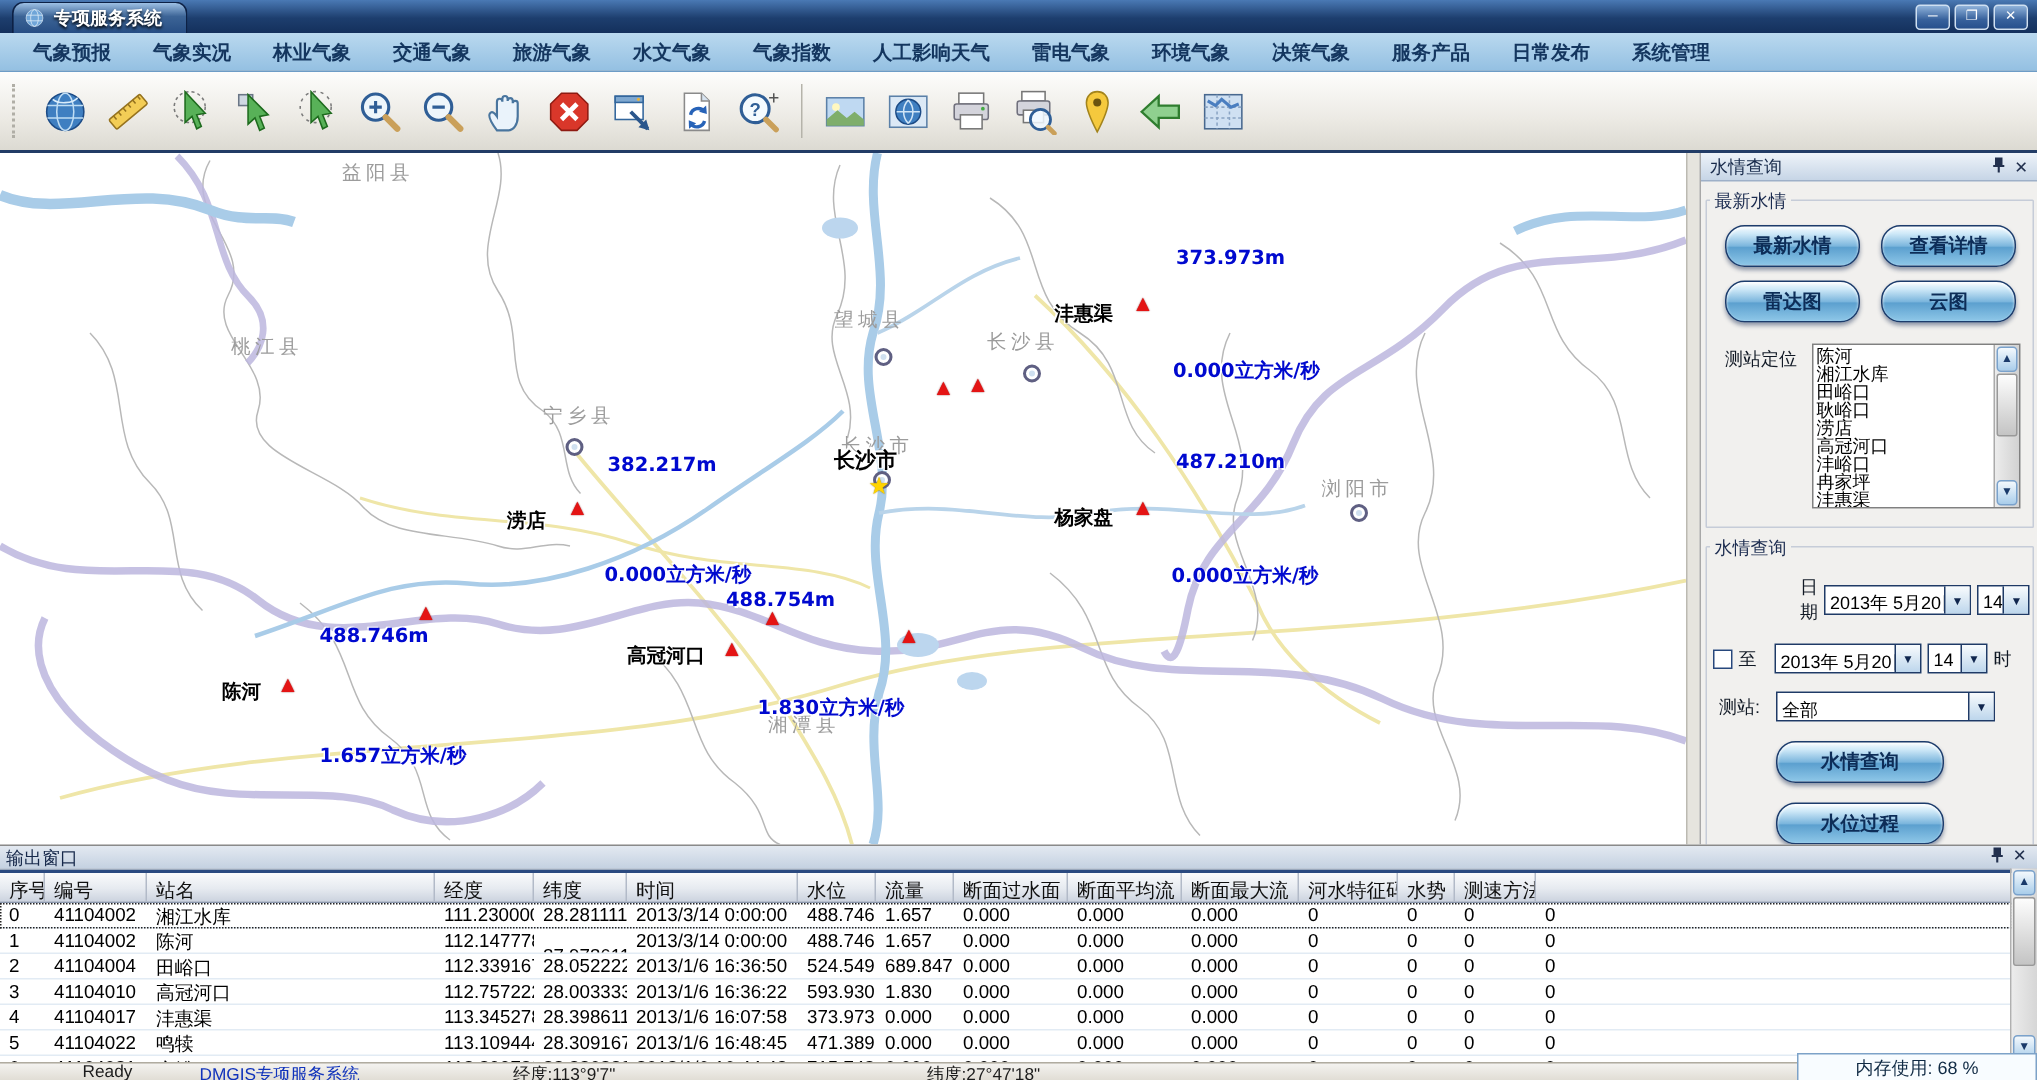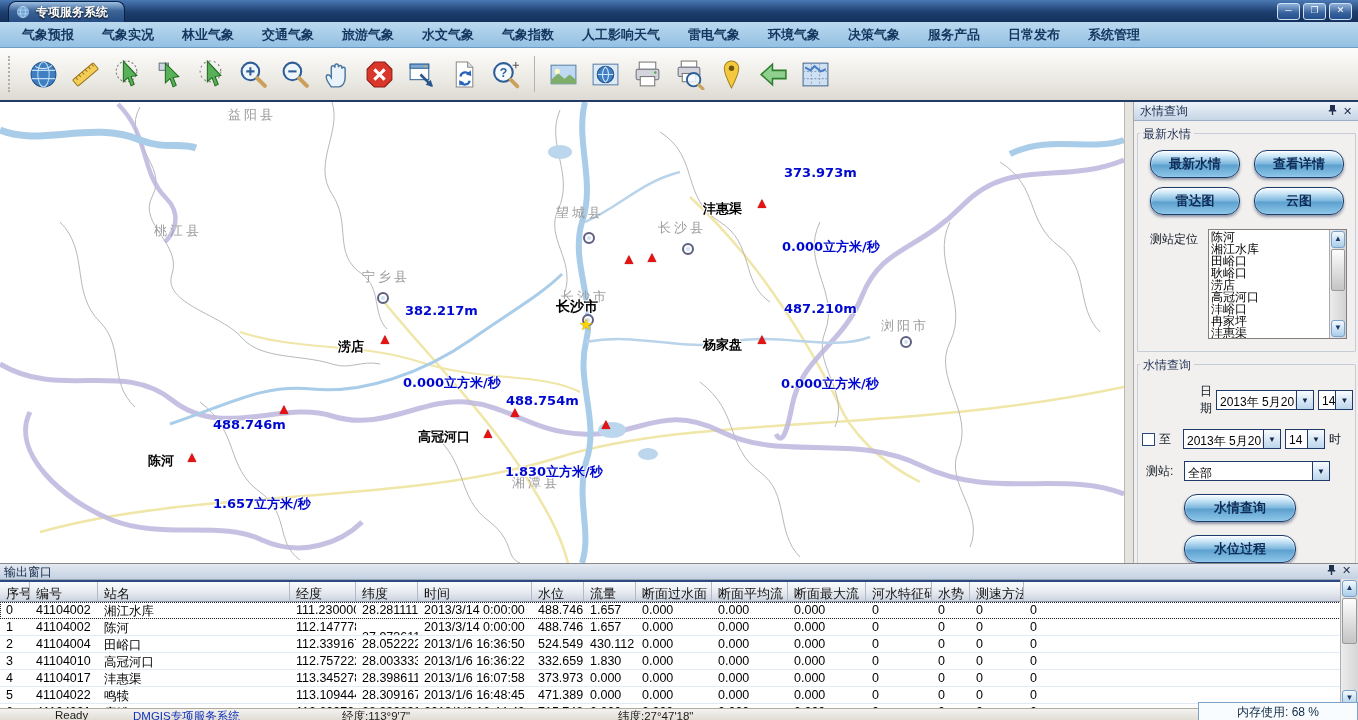--- a/index.html
+++ b/index.html
@@ -311,21 +311,21 @@
           <span class="mlabel station-lb" style="left: 418px; top: 326px;">高冠河口</span>
           <span class="mlabel station-lb" style="left: 703px; top: 234px;">杨家盘</span>
           <span class="mlabel measure" style="left: 784px; top: 63px;">373.973m</span>
           <span class="mlabel measure" style="left: 782px; top: 136px;">0.000立方米/秒</span>
           <span class="mlabel measure" style="left: 784px; top: 199px;">487.210m</span>
           <span class="mlabel measure" style="left: 781px; top: 273px;">0.000立方米/秒</span>
           <span class="mlabel measure" style="left: 405px; top: 201px; text-align: right;">382.217m</span>
           <span class="mlabel measure" style="left: 403px; top: 272px;">0.000立方米/秒</span>
           <span class="mlabel measure" style="left: 213px; top: 315px;">488.746m</span>
           <span class="mlabel measure" style="left: 213px; top: 393px;">1.657立方米/秒</span>
-          <span class="mlabel measure" style="left: 506px; top: 291px;">488.754m</span>
+          <span class="mlabel measure" style="left: 484px; top: 291px;">488.754m</span>
           <span class="mlabel measure" style="left: 505px; top: 361px;">1.830立方米/秒</span>
           <span class="mlabel marker" style="left: 762px; top: 102px;">▲</span>
           <span class="mlabel marker" style="left: 629px; top: 158px;">▲</span>
           <span class="mlabel marker" style="left: 652px; top: 156px;">▲</span>
           <span class="mlabel marker" style="left: 385px; top: 238px;">▲</span>
           <span class="mlabel marker" style="left: 762px; top: 238px;">▲</span>
           <span class="mlabel marker" style="left: 284px; top: 308px;">▲</span>
           <span class="mlabel marker" style="left: 515px; top: 311px;">▲</span>
           <span class="mlabel marker" style="left: 488px; top: 332px;">▲</span>
           <span class="mlabel marker" style="left: 606px; top: 323px;">▲</span>
@@ -492,37 +492,37 @@
           <div class="td" style="width: 317px;">0</div>
         </div>
         <div class="tr">
           <div class="td" style="width: 30px;">2</div>
           <div class="td" style="width: 68px;">41104004</div>
           <div class="td" style="width: 192px;">田峪口</div>
           <div class="td" style="width: 66px;">112.339167</div>
           <div class="td" style="width: 62px;">28.052222</div>
           <div class="td" style="width: 114px;">2013/1/6 16:36:50</div>
           <div class="td" style="width: 52px;">524.549</div>
-          <div class="td" style="width: 52px;">430.112</div>
+          <div class="td" style="width: 52px;">689.847</div>
           <div class="td" style="width: 76px;">0.000</div>
           <div class="td" style="width: 76px;">0.000</div>
           <div class="td" style="width: 78px;">0.000</div>
           <div class="td" style="width: 66px;">0</div>
           <div class="td" style="width: 38px;">0</div>
           <div class="td" style="width: 54px;">0</div>
           <div class="td" style="width: 317px;">0</div>
         </div>
         <div class="tr">
           <div class="td" style="width: 30px;">3</div>
           <div class="td" style="width: 68px;">41104010</div>
           <div class="td" style="width: 192px;">高冠河口</div>
           <div class="td" style="width: 66px;">112.757222</div>
           <div class="td" style="width: 62px;">28.003333</div>
           <div class="td" style="width: 114px;">2013/1/6 16:36:22</div>
-          <div class="td" style="width: 52px;">332.659</div>
+          <div class="td" style="width: 52px;">593.930</div>
           <div class="td" style="width: 52px;">1.830</div>
           <div class="td" style="width: 76px;">0.000</div>
           <div class="td" style="width: 76px;">0.000</div>
           <div class="td" style="width: 78px;">0.000</div>
           <div class="td" style="width: 66px;">0</div>
           <div class="td" style="width: 38px;">0</div>
           <div class="td" style="width: 54px;">0</div>
           <div class="td" style="width: 317px;">0</div>
         </div>
         <div class="tr">

